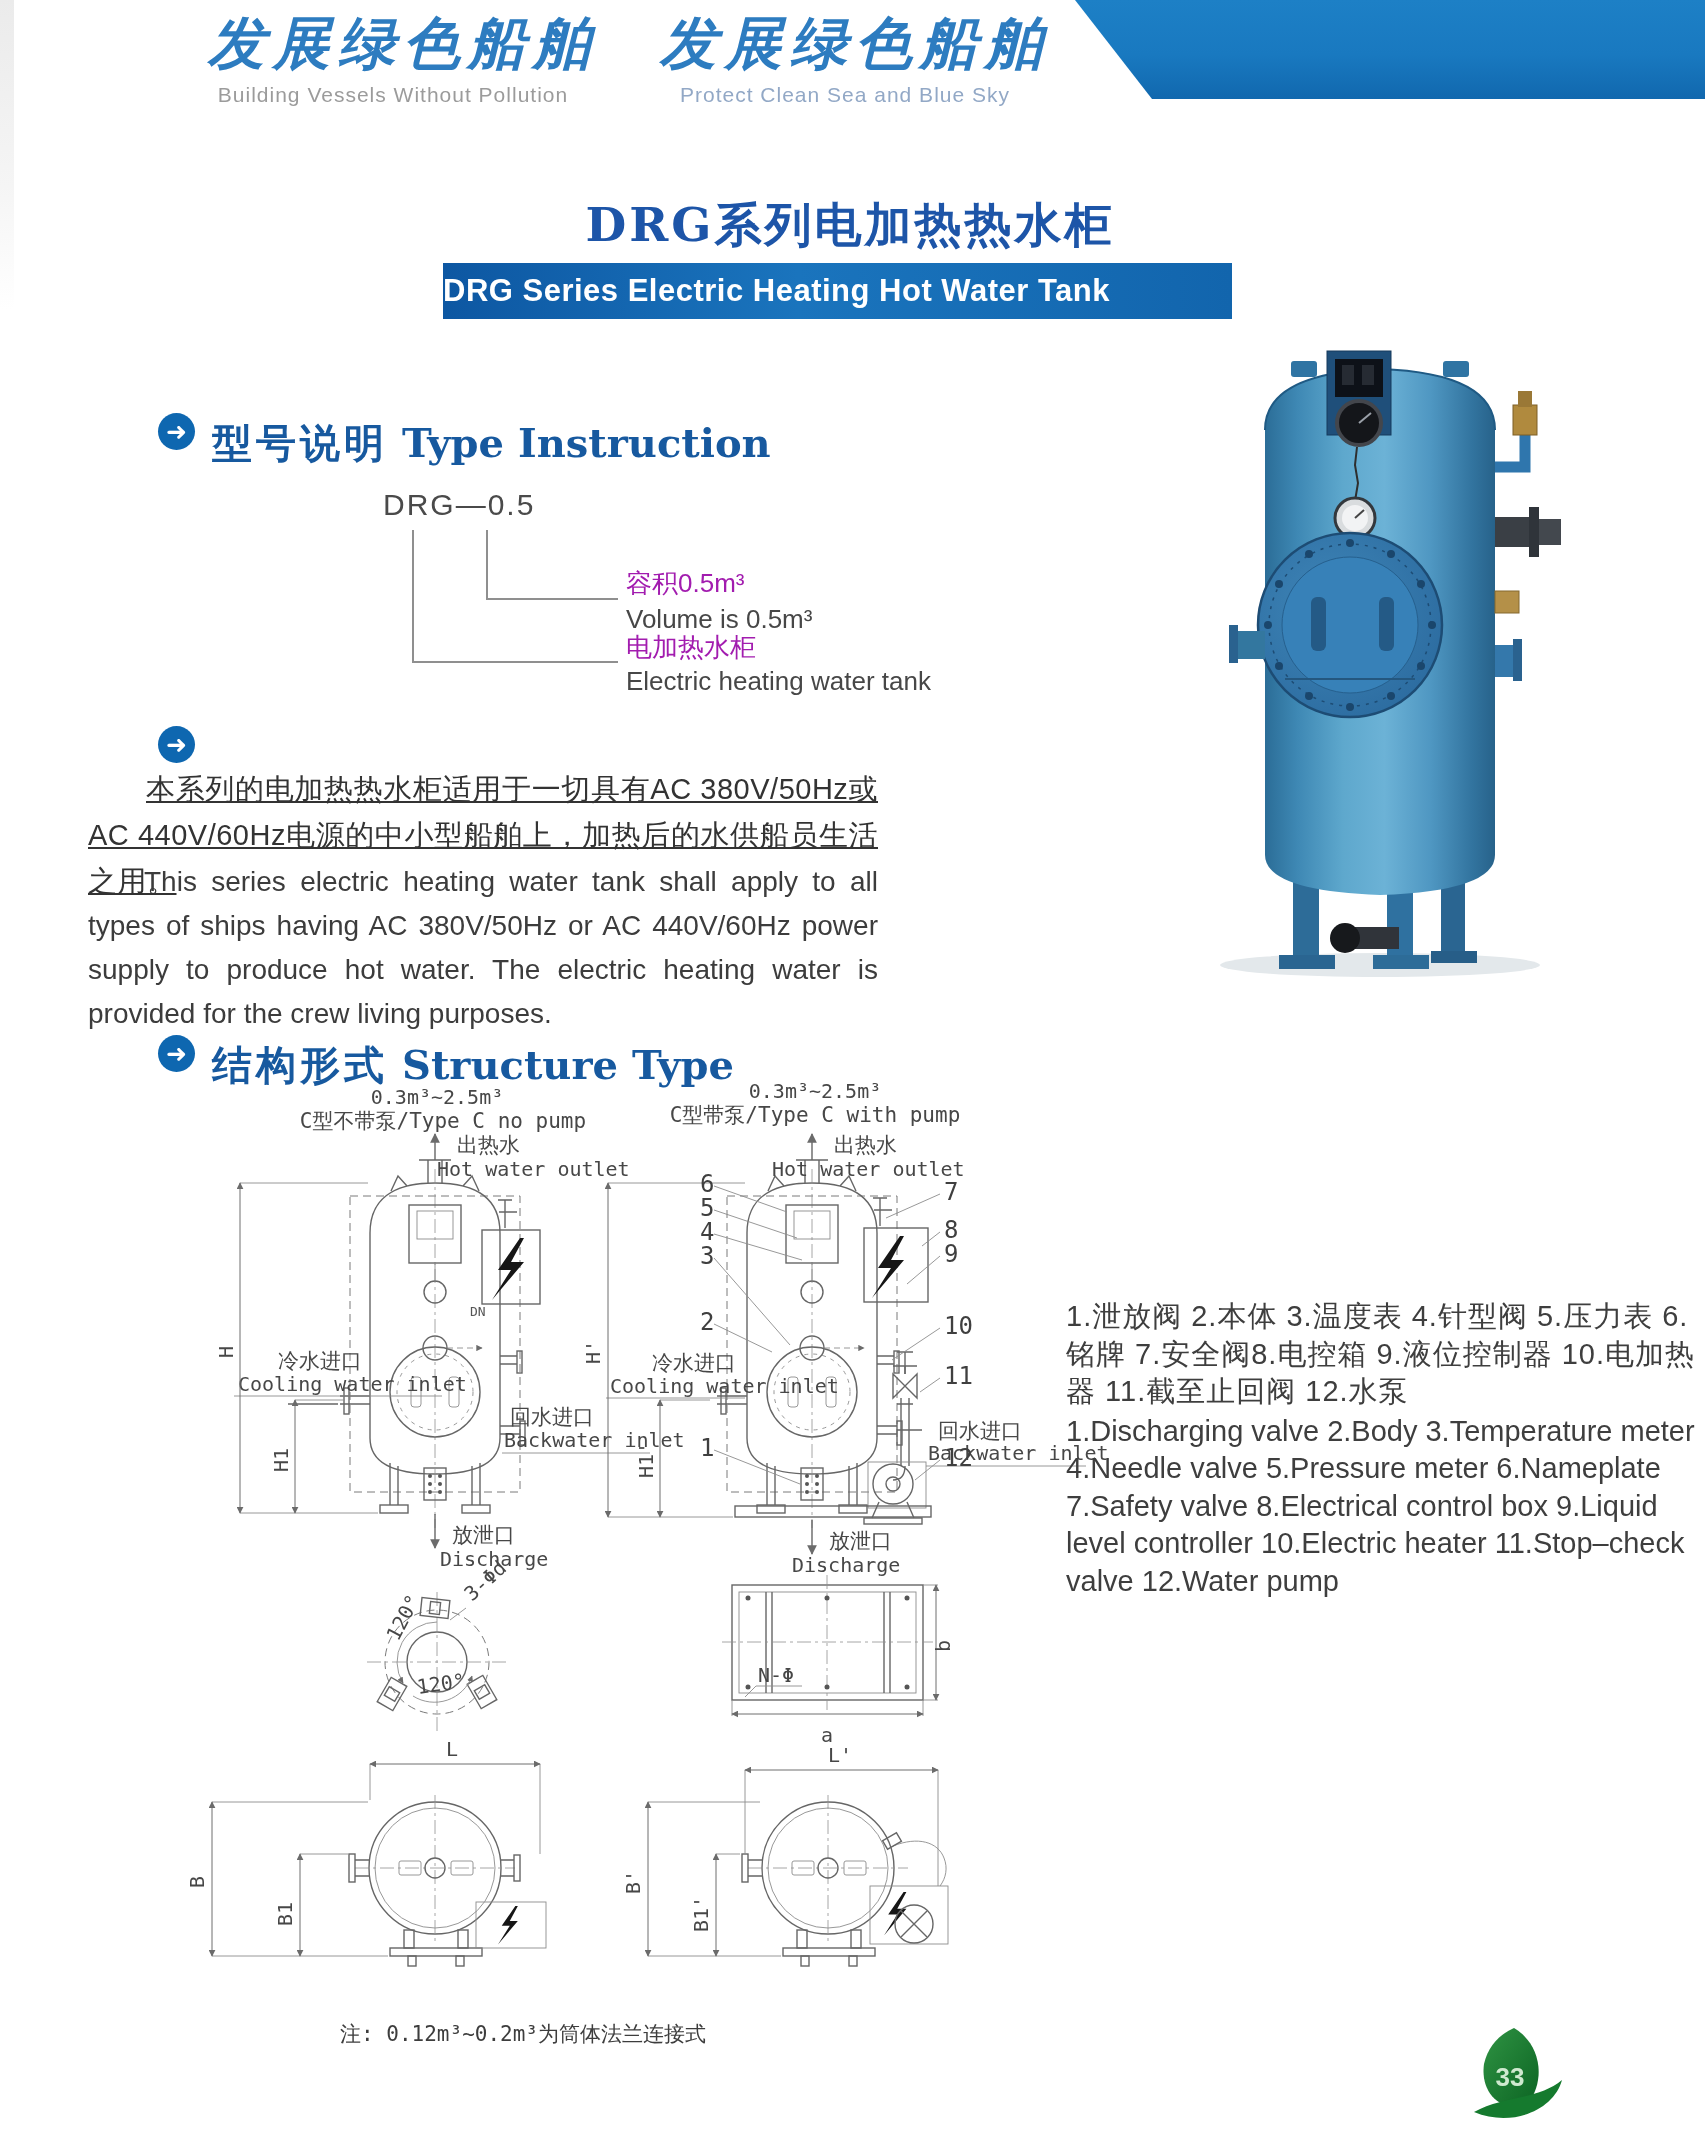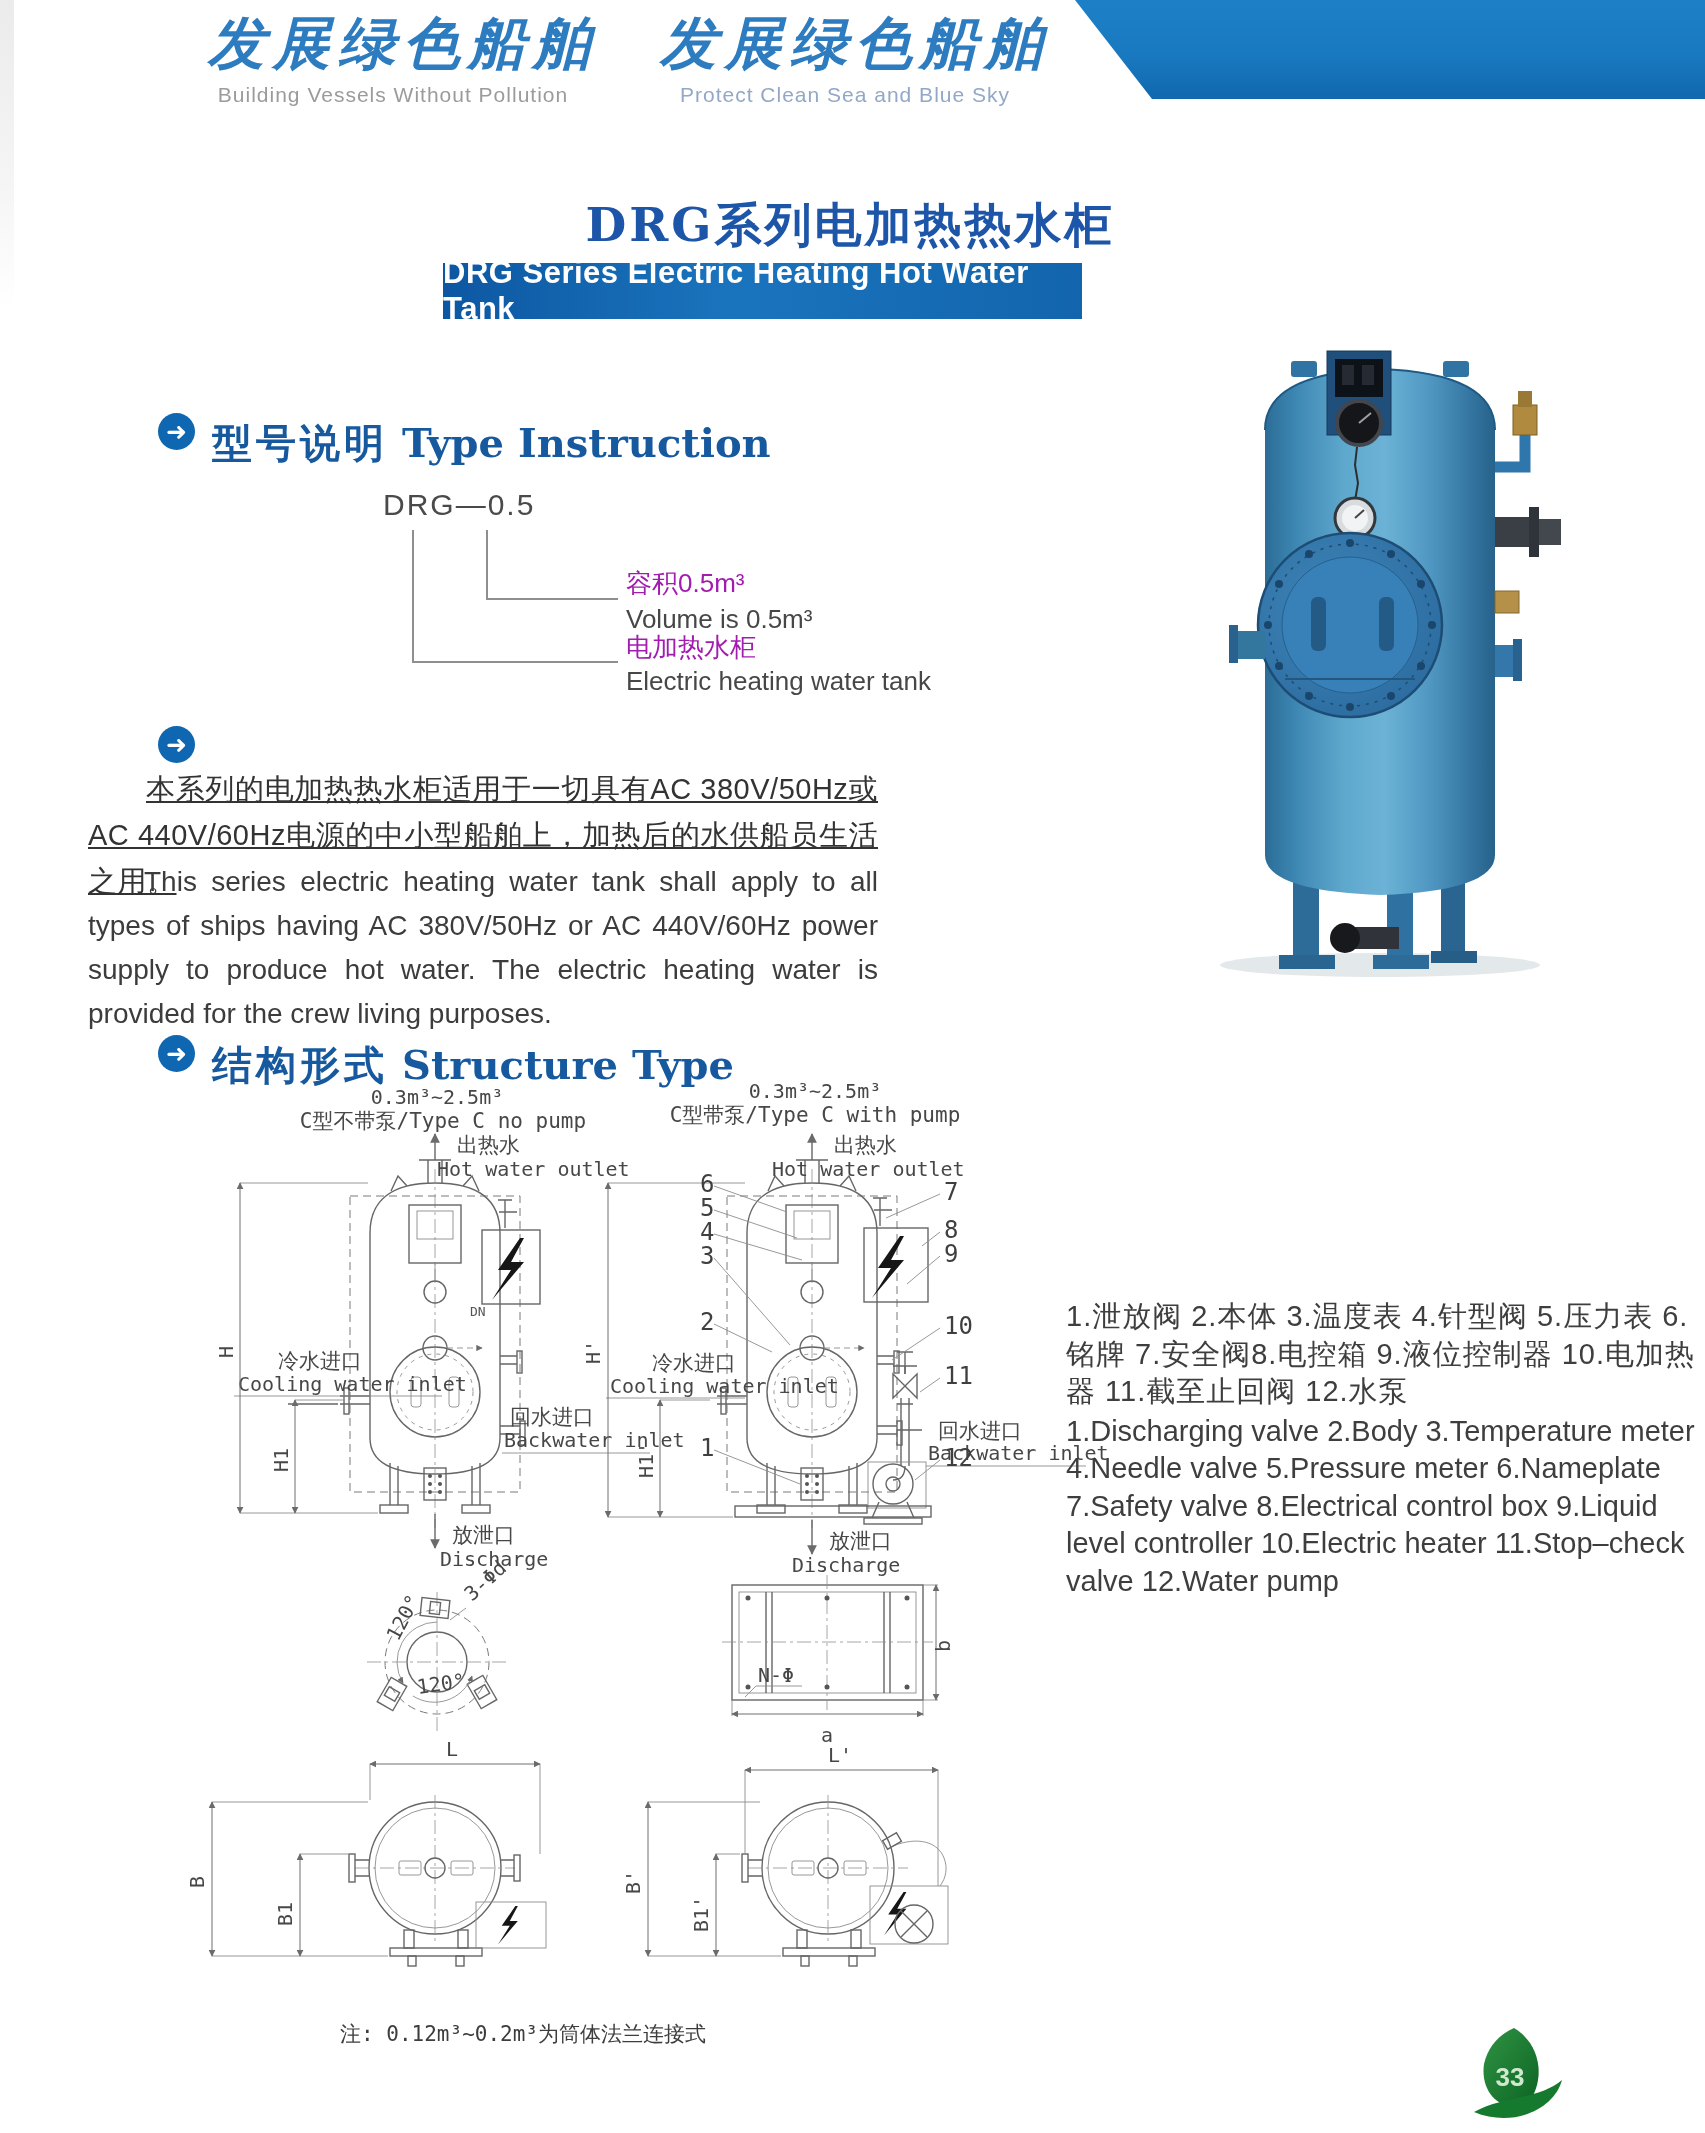--- a/index.html
+++ b/index.html
@@ -16,21 +16,21 @@
   .slogan-cn{font-family:"DejaVu Serif","DejaVu Sans",serif;font-weight:700;font-style:italic;
      color:#2d7cc0;font-size:57px;letter-spacing:8px;white-space:nowrap;}
   .slogan-en{font-size:21px;letter-spacing:1px;white-space:nowrap;}
   .slogan-en.left{color:#9b9b9b;}
   .slogan-en.right{color:#92a8c6;}
 
   
   .main-title{left:450px;top:194px;width:800px;text-align:center;
      font-family:"DejaVu Serif","DejaVu Sans",serif;font-weight:700;font-size:47px;
      color:#1d55a8;letter-spacing:3px;}
-  .banner{left:443px;top:263px;width:639px;height:56px;
+  .banner{left:443px;top:263px;width:789px;height:56px;
      background:linear-gradient(90deg,#0d57a2,#1a74bd 45%,#1265ad);
      display:flex;align-items:center;justify-content:flex-start;}
   .banner-text{color:#ffffff;font-weight:700;font-size:31px;letter-spacing:.5px;}
 
   
   .section-heading{position:absolute;display:flex;align-items:center;gap:17px;}
   .bullet{width:37px;height:37px;border-radius:50%;background:#0e67b0;color:#fff;
      display:flex;align-items:center;justify-content:center;font-size:25px;font-weight:700;flex:0 0 auto;}
   .heading-text{font-family:"DejaVu Serif","DejaVu Sans",serif;font-weight:700;
      color:#17599f;font-size:40px;white-space:nowrap;margin-top:24px;}

